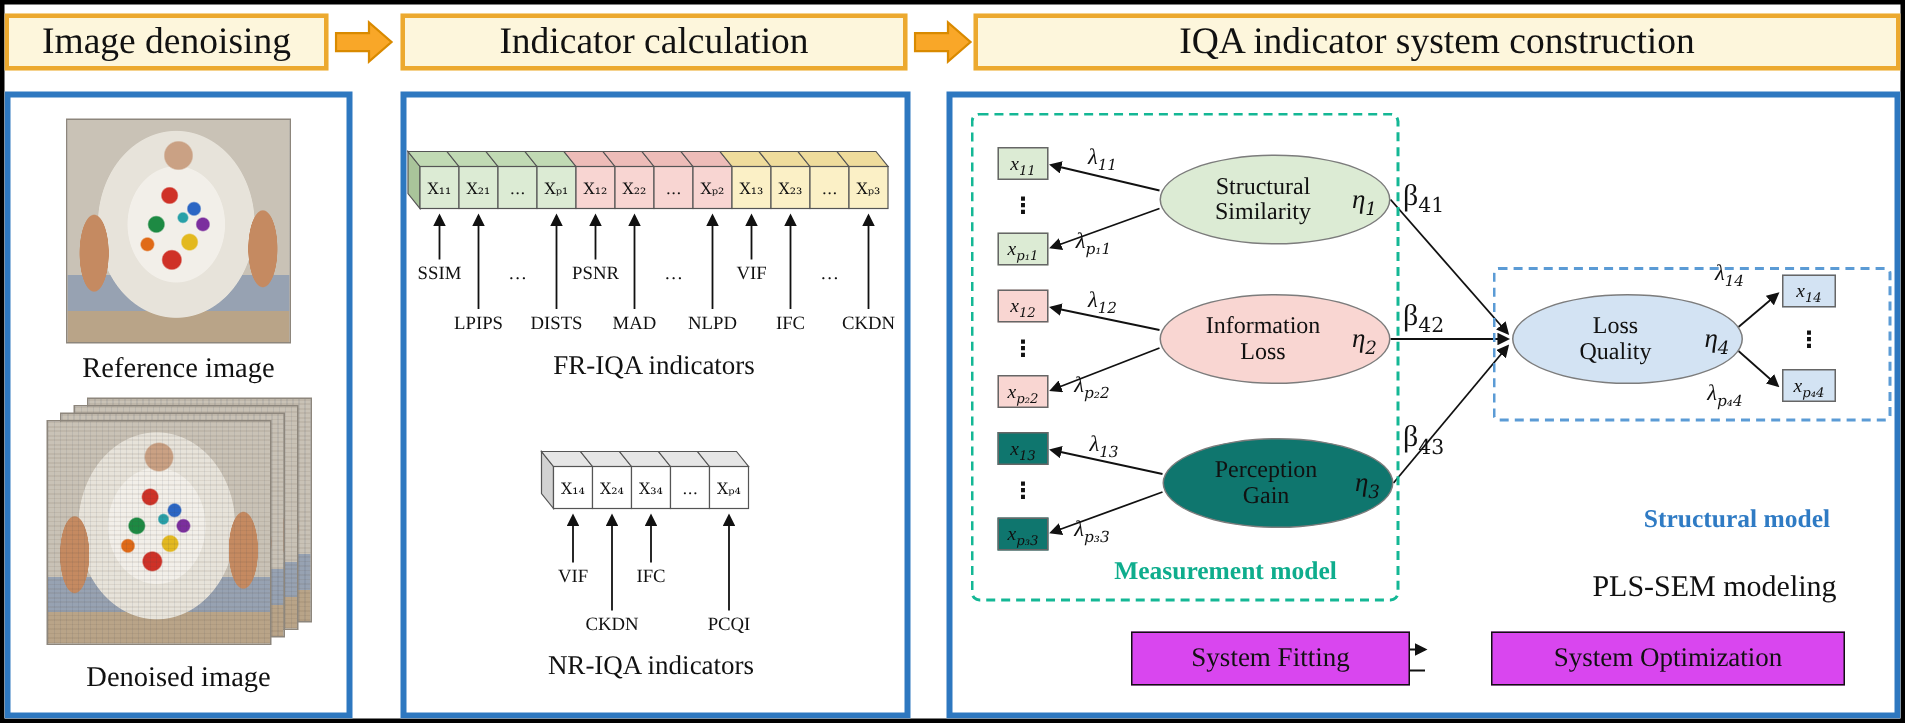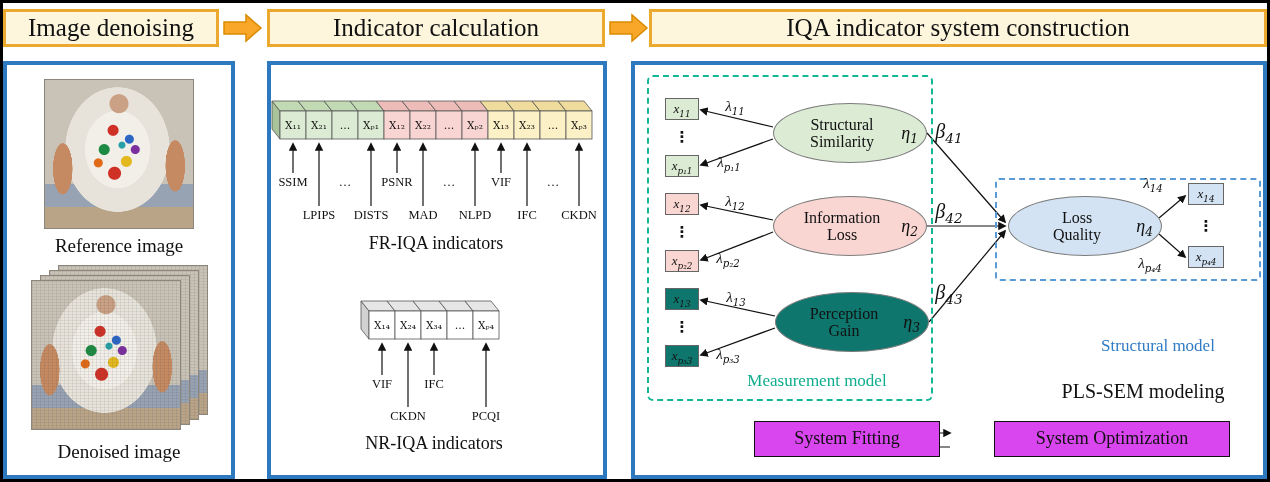--- a/index.html
+++ b/index.html
@@ -48,27 +48,27 @@
   .construct{position:absolute;width:154px;height:60px;border:1.5px solid #7c7c7c;border-radius:50%;box-sizing:border-box;
       display:flex;align-items:center;justify-content:center;text-align:center;font-size:16px;line-height:17px;}
   .ctxt{margin-right:16px;text-align:center;}
   .eta{position:absolute;right:8px;top:50%;transform:translateY(-50%);font-size:18px;font-style:italic;}
   .c-green{background:#DCEBD4}.c-pink{background:#F9D6D2}.c-yellow{background:#0f766e}.c-blue{background:#D3E3F3}
   .ind{position:absolute;width:34px;height:22px;border:1px solid #666;box-sizing:border-box;text-align:center;
       font-style:italic;font-size:13px;line-height:19px;}
   .ind.wide{width:36px;}
   .vdots{position:absolute;transform:translate(-50%,-50%);font:600 15px "DejaVu Sans",sans-serif;}
   .lam{position:absolute;transform:translate(-50%,-50%);font-style:italic;font-size:15px;white-space:nowrap;}
-  .beta{position:absolute;transform:translate(-50%,-50%);font-style:italic;font-size:20px;white-space:nowrap;text-align:right;}
+  .beta{position:absolute;transform:translate(-50%,-50%);font-size:20px;white-space:nowrap;text-align:right;}
   sub{line-height:0;}
   .msub{font-size:.68em;font-family:"DejaVu Serif","DejaVu Sans",serif;}
   .dashbox{position:absolute;box-sizing:border-box;}
   .meas{border:2px dashed #14B795;border-radius:6px;}
   .struct{border:2px dashed #5B9BD5;border-radius:4px;}
-  .blabel{position:absolute;text-align:center;font-weight:normal;font-size:17px;}
+  .blabel{position:absolute;text-align:center;font-weight:bold;font-size:17px;}
   .meas-label{color:#0EAD8D;}
   .struct-label{color:#2F7BC4;}
   .plain-label{position:absolute;text-align:center;font-size:20px;}
   .sysbox{position:absolute;border:1.5px solid #111;background:#d946ef;box-sizing:border-box;text-align:center;
       font-size:18px;line-height:32px;margin-left:38px;}
 </style>
 </head>
 <body>
 
 <div class="canvas">

